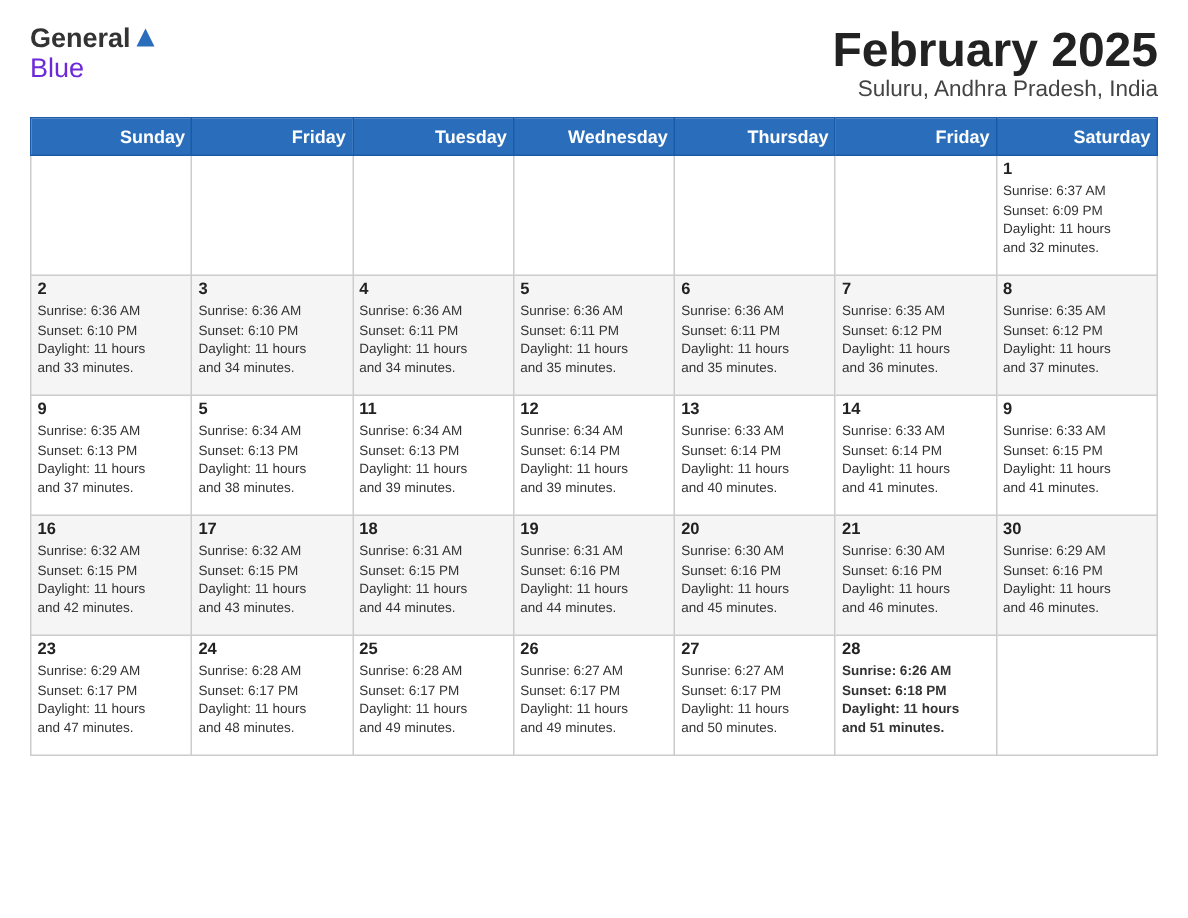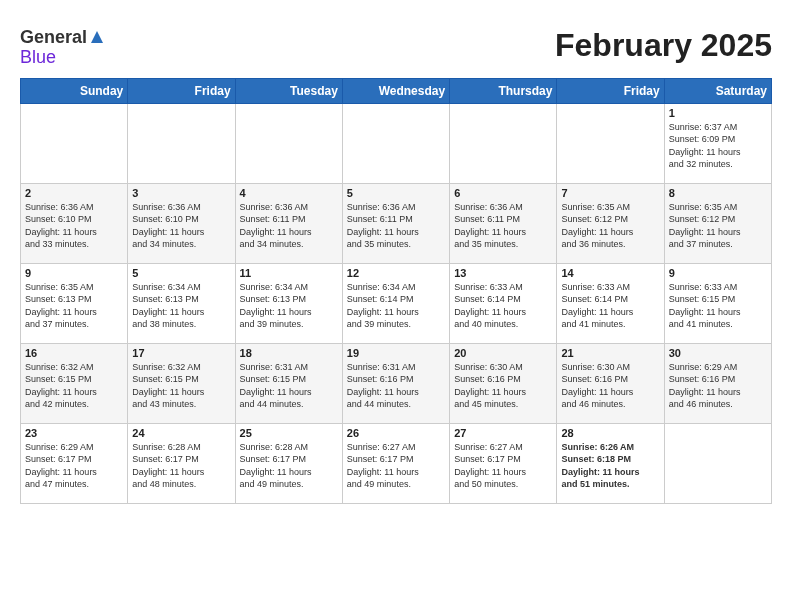--- a/index.html
+++ b/index.html
@@ -7,21 +7,21 @@
       font-family: Arial, sans-serif;
       background: #fff;
       width: 792px;
       height: 612px;
       overflow: hidden;
     }
     .page {
       width: 792px;
       height: 612px;
       background: #fff;
-      padding: 28px 20px 10px 20px;
+      padding: 16px 20px 10px 20px;
     }
     .header {
       display: flex;
       justify-content: space-between;
       align-items: flex-start;
       margin-bottom: 10px;
     }
     .logo {
       display: flex;
       flex-direction: column;
@@ -109,20 +109,21 @@
         <svg width="16" height="16" viewBox="0 0 16 16" style="margin-left:2px;margin-top:-2px;">
           <polygon points="2,14 14,14 8,2" fill="#2a6ebb"></polygon>
         </svg>
       </div>
       <div class="logo-row">
         <span class="logo-blue">Blue</span>
       </div>
     </div>
     <div class="title-block">
       <h1>February 2025</h1>
+      <h2>Suluru, Andhra Pradesh, India</h2>
     </div>
   </div>
 
   <table class="calendar">
     <thead>
       <tr>
         <th>Sunday</th>
         <th>Friday</th>
         <th>Tuesday</th>
         <th>Wednesday</th>

